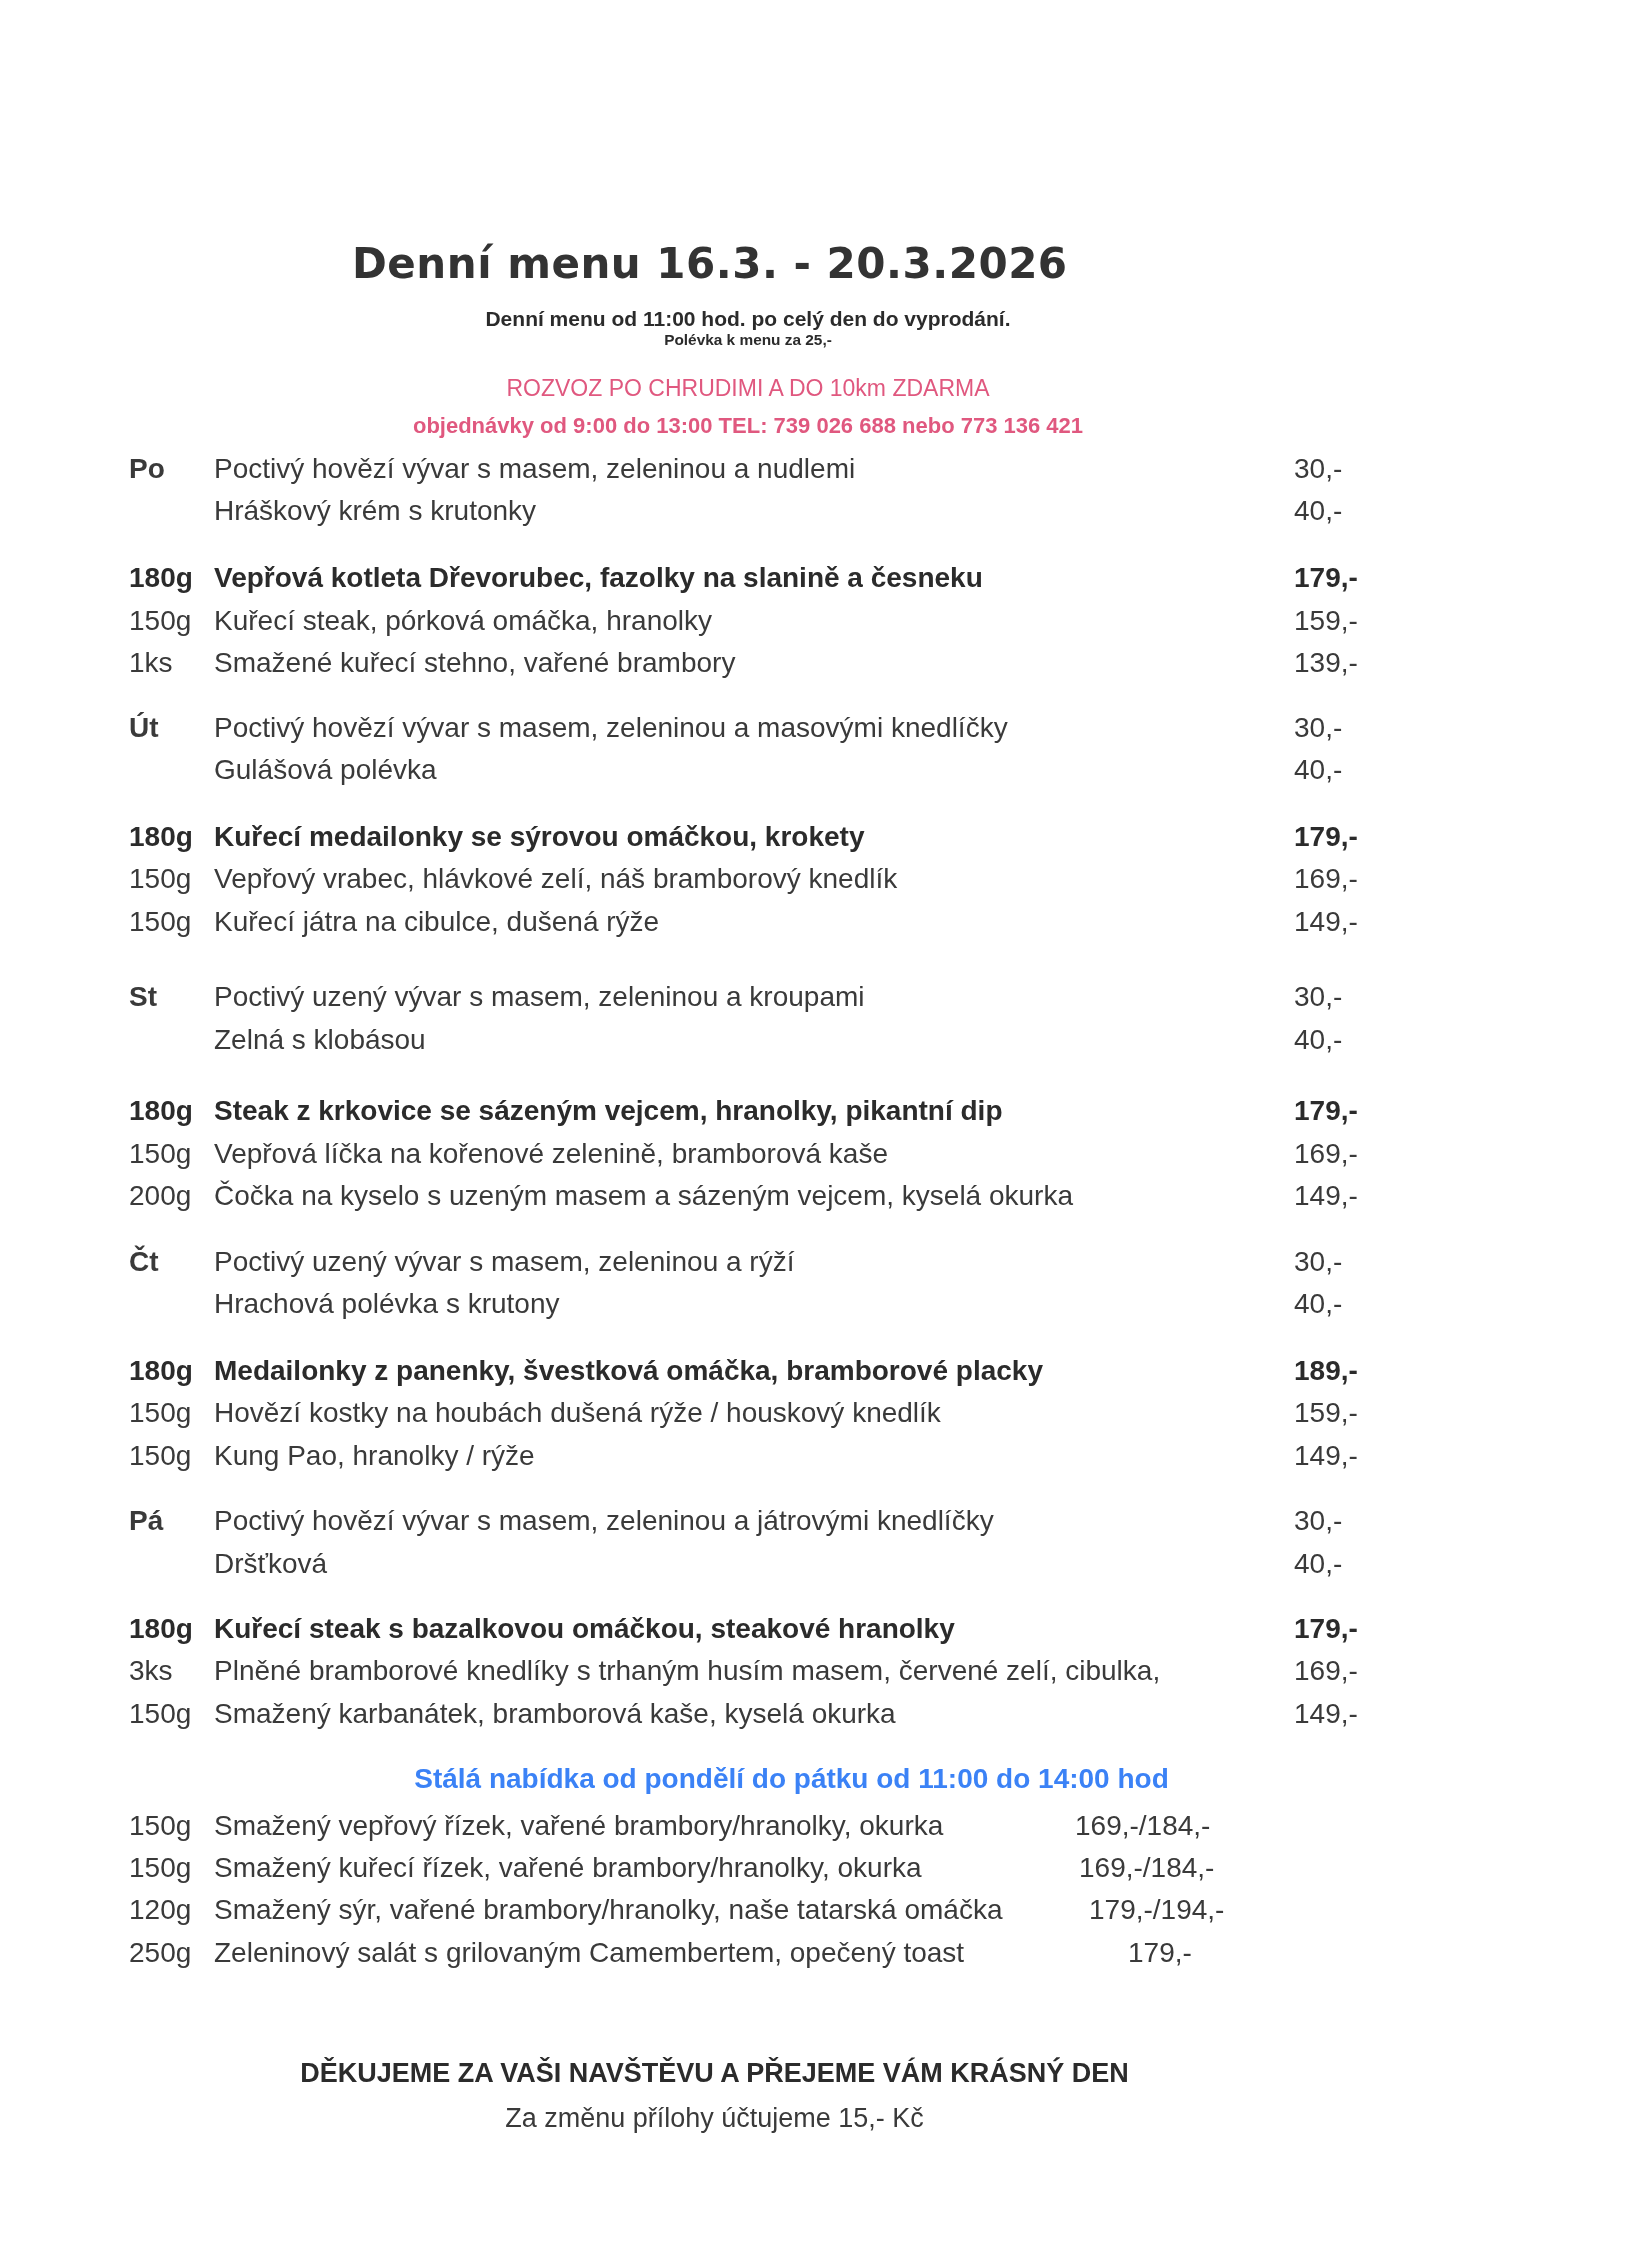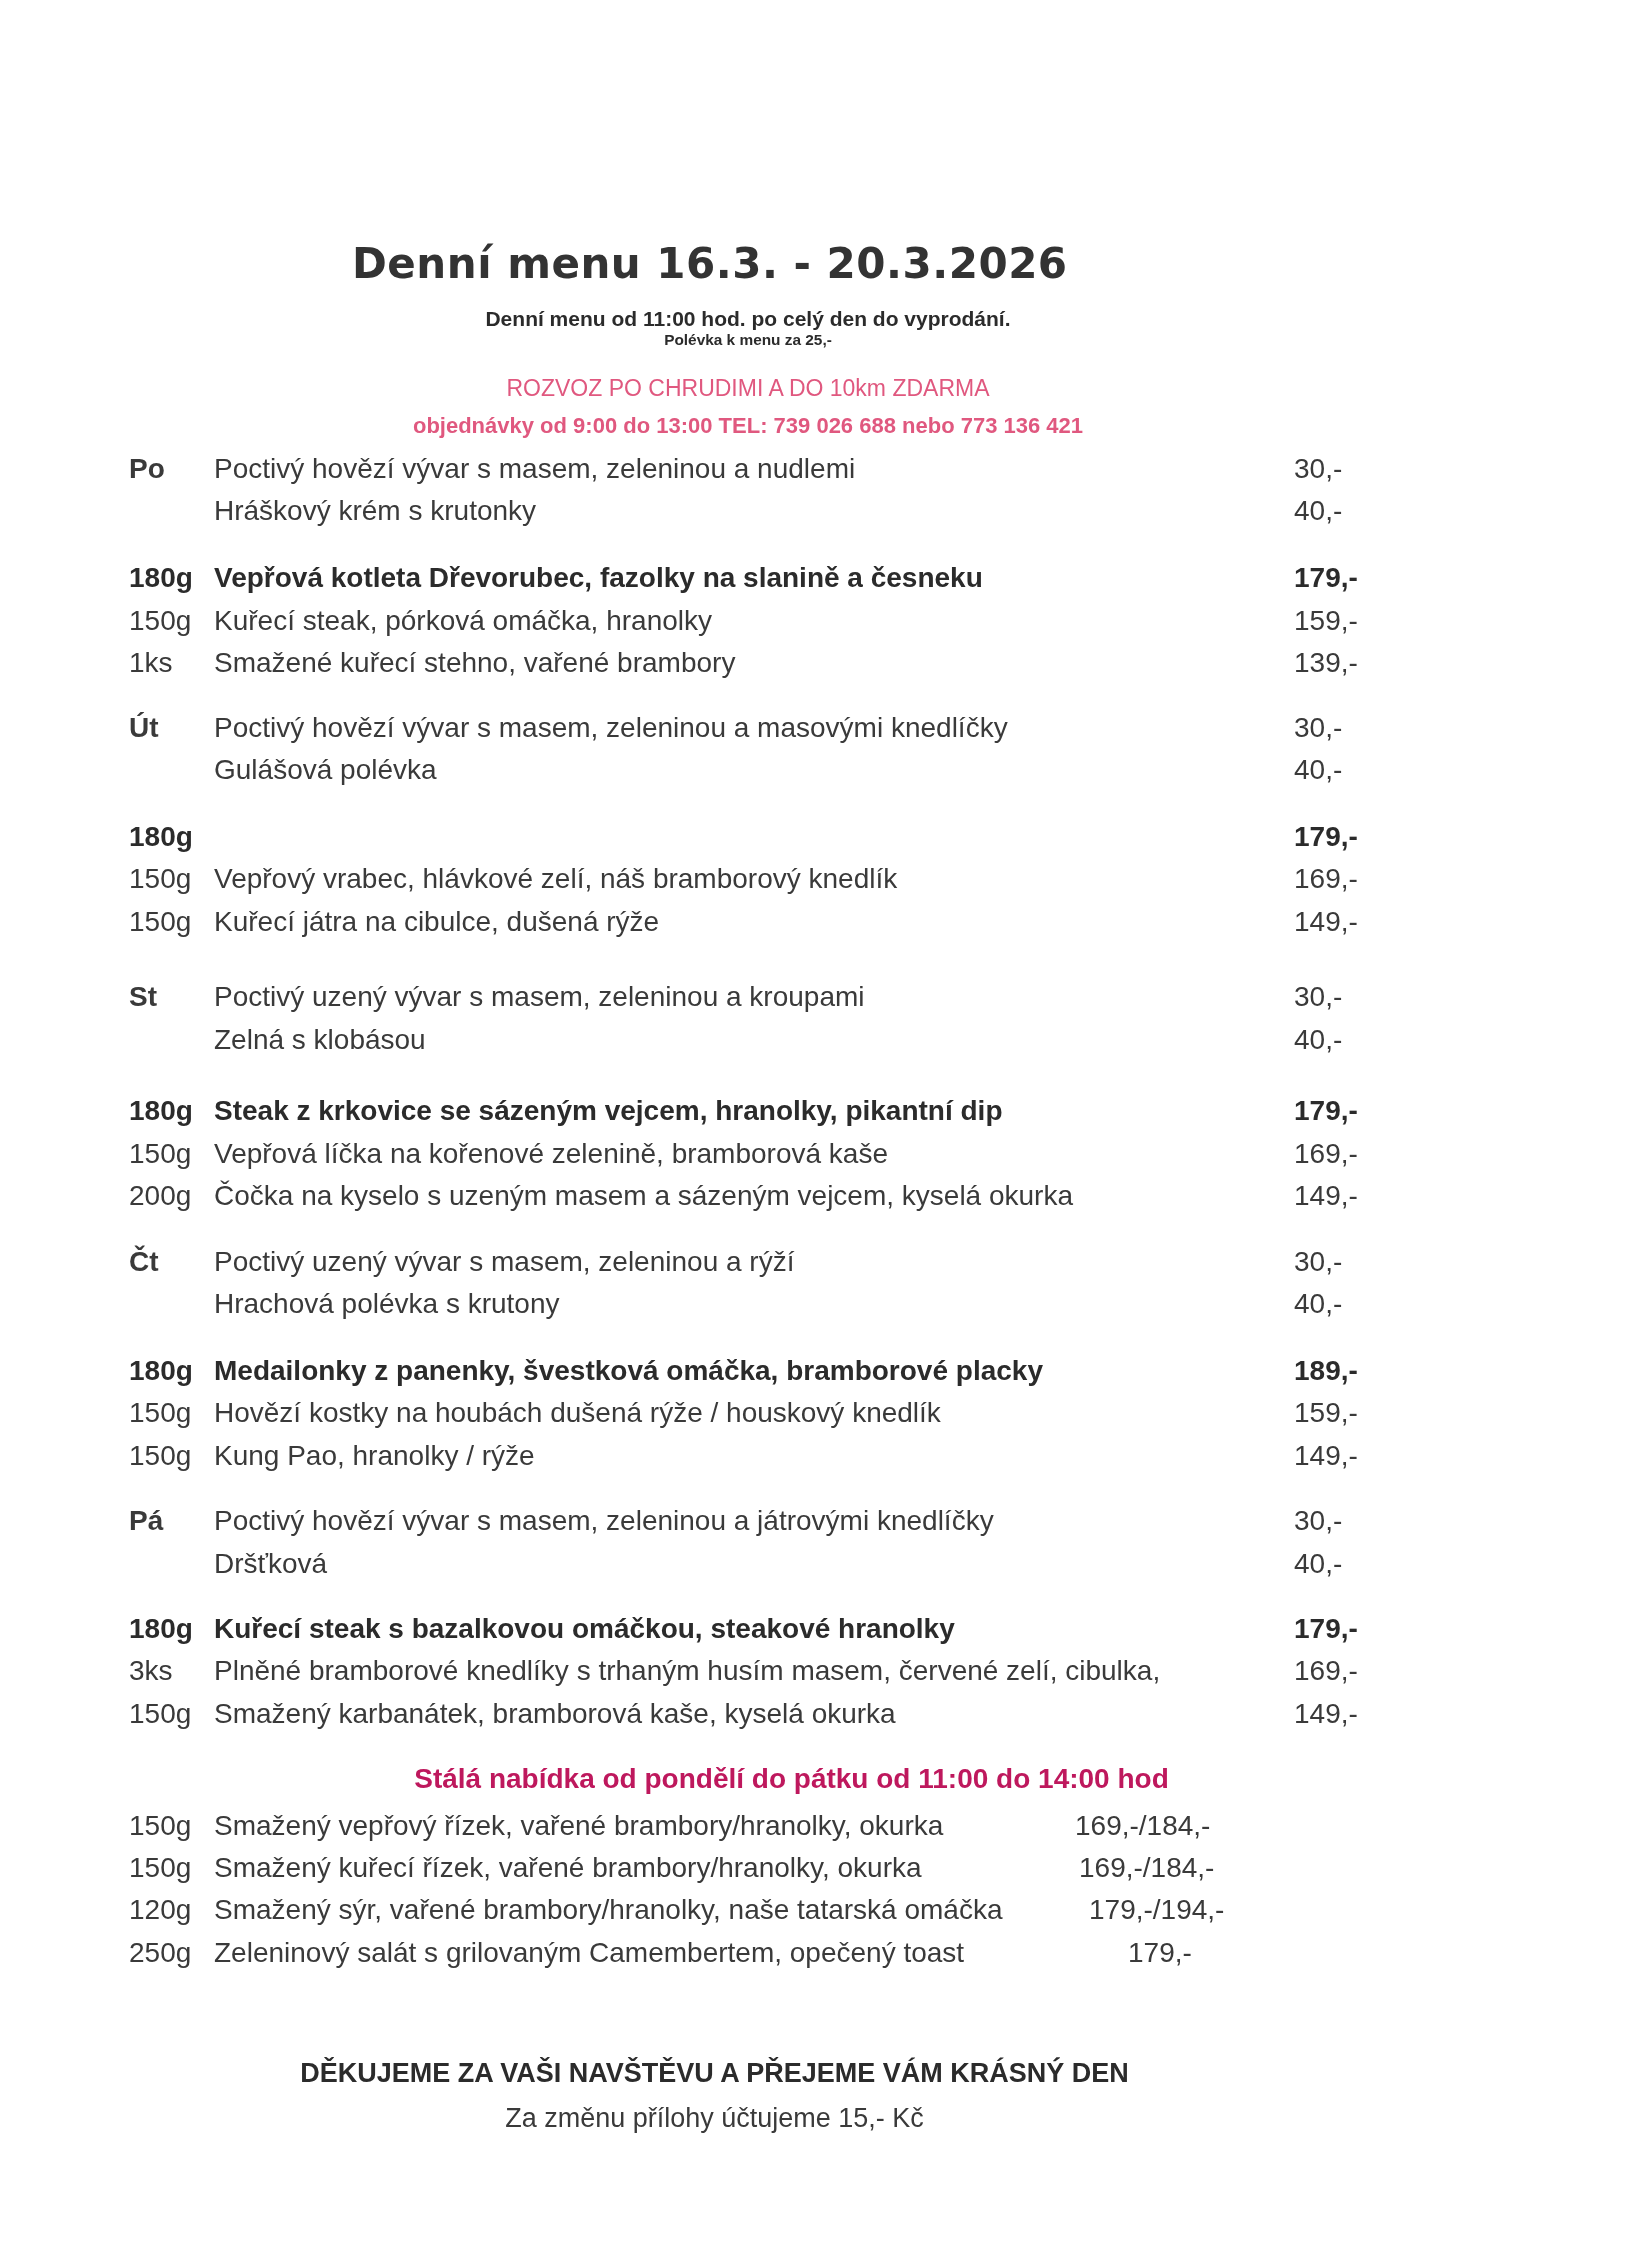--- a/index.html
+++ b/index.html
@@ -26,21 +26,21 @@
       font-size: 28px; line-height: 39px; color: #3a3a3a;
     }
     .row .w { position: absolute; left: 129px; }
     .row .d { position: absolute; left: 214px; white-space: nowrap; }
     .row .p { position: absolute; left: 1294px; text-align: right; }
     .row.bold { font-weight: bold; color: #2b2b2b; }
     .row .day { font-weight: bold; }
 
     .standing-title {
       position: absolute; left: 0; width: 1583px; text-align: center; top: 1763px;
-      font-size: 28px; font-weight: bold; color: #be185d;
+      font-size: 28px; font-weight: bold; color: #3b82f6;
     }
     .srow { position: absolute; left: 0; width: 1641px; font-size: 28px; line-height: 39px; color: #3a3a3a; }
     .srow .w { position: absolute; left: 129px; }
     .srow .d { position: absolute; left: 214px; white-space: nowrap; }
     .srow .p { position: absolute; white-space: nowrap; text-align: center; }
 
     .thanks { position: absolute; top: 2058px; left: 0; width: 1429px; text-align: center; font-size: 27px; font-weight: bold; color: #2b2b2b; }
     .note { position: absolute; top: 2103px; left: 0; width: 1429px; text-align: center; font-size: 27px; color: #3a3a3a; }
   </style>
 </head>
@@ -82,20 +82,21 @@
     <span class="w day">Út</span>
     <span class="d">Poctivý hovězí vývar s masem, zeleninou a masovými knedlíčky</span>
     <span class="p">30,-</span>
   </div>
   <div class="row" style="top:750px">
     <span class="d">Gulášová polévka</span>
     <span class="p">40,-</span>
   </div>
   <div class="row bold" style="top:817px">
     <span class="w">180g</span>
+    <span class="d">Kuřecí medailonky se sýrovou omáčkou, krokety</span>
     <span class="p">179,-</span>
   </div>
   <div class="row" style="top:859px">
     <span class="w">150g</span>
     <span class="d">Vepřový vrabec, hlávkové zelí, náš bramborový knedlík</span>
     <span class="p">169,-</span>
   </div>
   <div class="row" style="top:902px">
     <span class="w">150g</span>
     <span class="d">Kuřecí játra na cibulce, dušená rýže</span>

